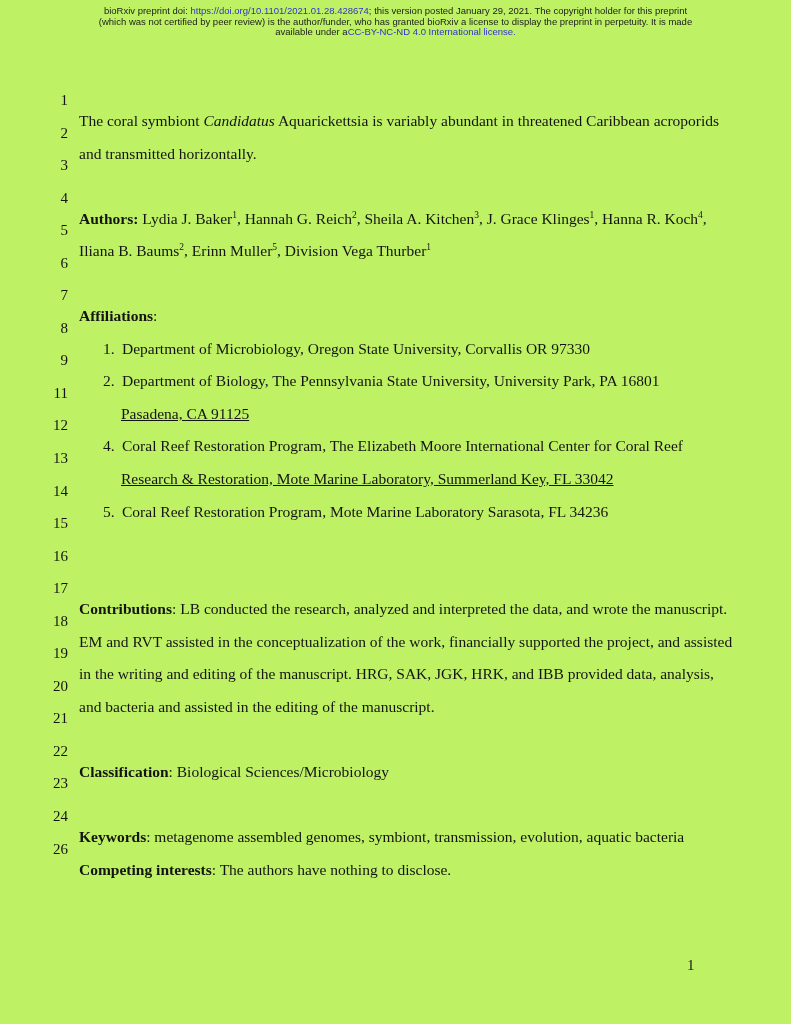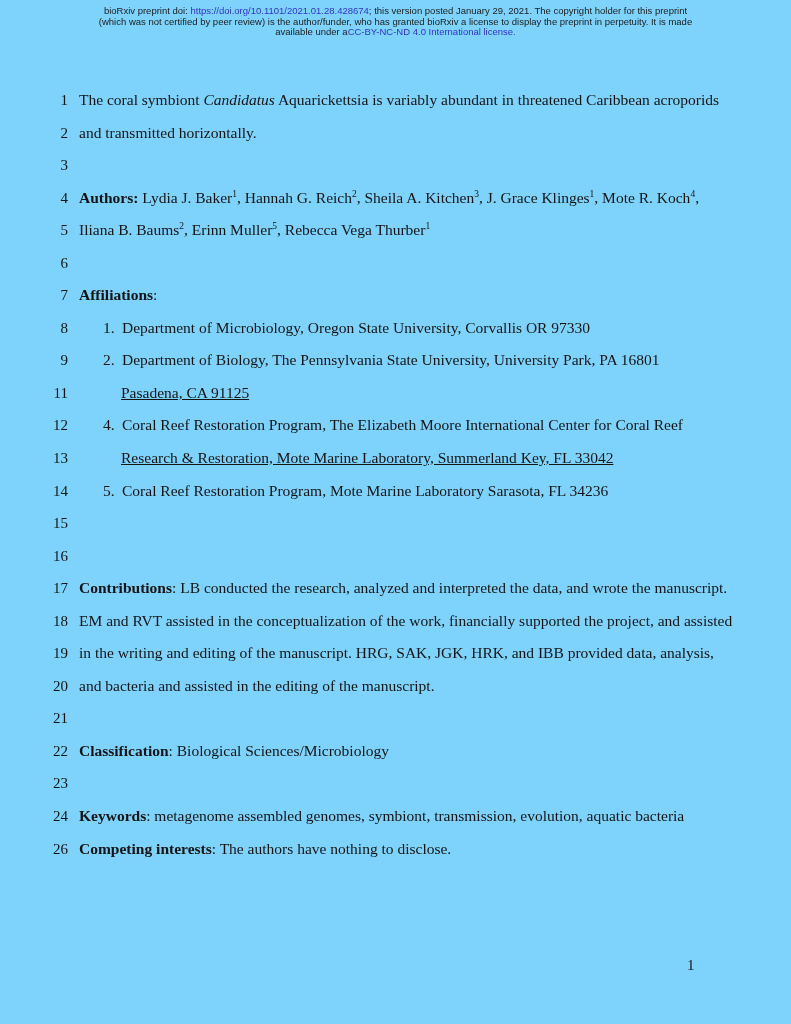--- a/index.html
+++ b/index.html
@@ -4,21 +4,21 @@
 <style>
   html, body {
     margin: 0;
     padding: 0;
     background: #ffffff;
   }
   .page {
     position: relative;
     width: 791px;
     height: 1024px;
-    background: #7dd3fc;
+    background: #bef264;
     font-family: "Liberation Serif", serif;
     color: #141414;
     overflow: hidden;
   }
   .pdf-header {
     position: absolute;
     top: 6px;
     left: 20px;
     right: 20px;
     text-align: center;
@@ -47,20 +47,21 @@
     display: inline-block;
     width: 28px;
     text-align: right;
     margin-right: 11px;
     vertical-align: top;
     font-size: 15px;
   }
   .line-text {
     display: inline-block;
     vertical-align: top;
+    margin-top: 21px;
   }
   .line-text.listed { padding-left: 24px; }
   .line-text.cont   { padding-left: 42px; text-decoration: underline; }
   .list-marker {
     display: inline-block;
     width: 19px;
   }
   .b { font-weight: bold; font-family: Liberation Serif, serif; }
   .i { font-style: italic; }
   .line-text sup {
@@ -82,22 +83,22 @@
 <div class="page">
   <div class="pdf-header">
       <div><span>bioRxiv preprint doi: </span><a class="hlink">https://doi.org/10.1101/2021.01.28.428674</a><span>; this version posted January 29, 2021. The copyright holder for this preprint</span></div>
       <div><span>(which was not certified by peer review) is the author/funder, who has granted bioRxiv a license to display the preprint in perpetuity. It is made</span></div>
       <div><span>available under a</span><a class="hlink">CC-BY-NC-ND 4.0 International license.</a></div>
     </div>
   <div class="manuscript-body">
       <div class="line-row"><span class="line-num">1</span><span class="line-text"><span>The coral symbiont </span><span class="i">Candidatus</span><span> Aquarickettsia is variably abundant in threatened Caribbean acroporids</span></span></div>
       <div class="line-row"><span class="line-num">2</span><span class="line-text"><span>and transmitted horizontally.</span></span></div>
       <div class="line-row"><span class="line-num">3</span><span class="line-text"></span></div>
-      <div class="line-row"><span class="line-num">4</span><span class="line-text"><span class="b">Authors:</span><span> Lydia J. Baker</span><sup>1</sup><span>, Hannah G. Reich</span><sup>2</sup><span>, Sheila A. Kitchen</span><sup>3</sup><span>, J. Grace Klinges</span><sup>1</sup><span>, Mote R. Koch</span><sup>4</sup><span>,</span></span></div>
-      <div class="line-row"><span class="line-num">5</span><span class="line-text"><span>Iliana B. Baums</span><sup>2</sup><span>, Erinn Muller</span><sup>5</sup><span>, Rebecca Vega Thurber</span><sup>1</sup></span></div>
+      <div class="line-row"><span class="line-num">4</span><span class="line-text"><span class="b">Authors:</span><span> Lydia J. Baker</span><sup>1</sup><span>, Hannah G. Reich</span><sup>2</sup><span>, Sheila A. Kitchen</span><sup>3</sup><span>, J. Grace Klinges</span><sup>1</sup><span>, Hanna R. Koch</span><sup>4</sup><span>,</span></span></div>
+      <div class="line-row"><span class="line-num">5</span><span class="line-text"><span>Iliana B. Baums</span><sup>2</sup><span>, Erinn Muller</span><sup>5</sup><span>, Division Vega Thurber</span><sup>1</sup></span></div>
       <div class="line-row"><span class="line-num">6</span><span class="line-text"></span></div>
       <div class="line-row"><span class="line-num">7</span><span class="line-text"><span class="b">Affiliations</span><span>:</span></span></div>
       <div class="line-row"><span class="line-num">8</span><span class="line-text listed"><span class="list-marker">1.</span><span>Department of Microbiology, Oregon State University, Corvallis OR 97330</span></span></div>
       <div class="line-row"><span class="line-num">9</span><span class="line-text listed"><span class="list-marker">2.</span><span>Department of Biology, The Pennsylvania State University, University Park, PA 16801</span></span></div>
       <div class="line-row"><span class="line-num">11</span><span class="line-text cont"><span>Pasadena, CA 91125</span></span></div>
       <div class="line-row"><span class="line-num">12</span><span class="line-text listed"><span class="list-marker">4.</span><span>Coral Reef Restoration Program, The Elizabeth Moore International Center for Coral Reef</span></span></div>
       <div class="line-row"><span class="line-num">13</span><span class="line-text cont"><span>Research &amp; Restoration, Mote Marine Laboratory, Summerland Key, FL 33042</span></span></div>
       <div class="line-row"><span class="line-num">14</span><span class="line-text listed"><span class="list-marker">5.</span><span>Coral Reef Restoration Program, Mote Marine Laboratory Sarasota, FL 34236</span></span></div>
       <div class="line-row"><span class="line-num">15</span><span class="line-text"></span></div>
       <div class="line-row"><span class="line-num">16</span><span class="line-text"></span></div>

